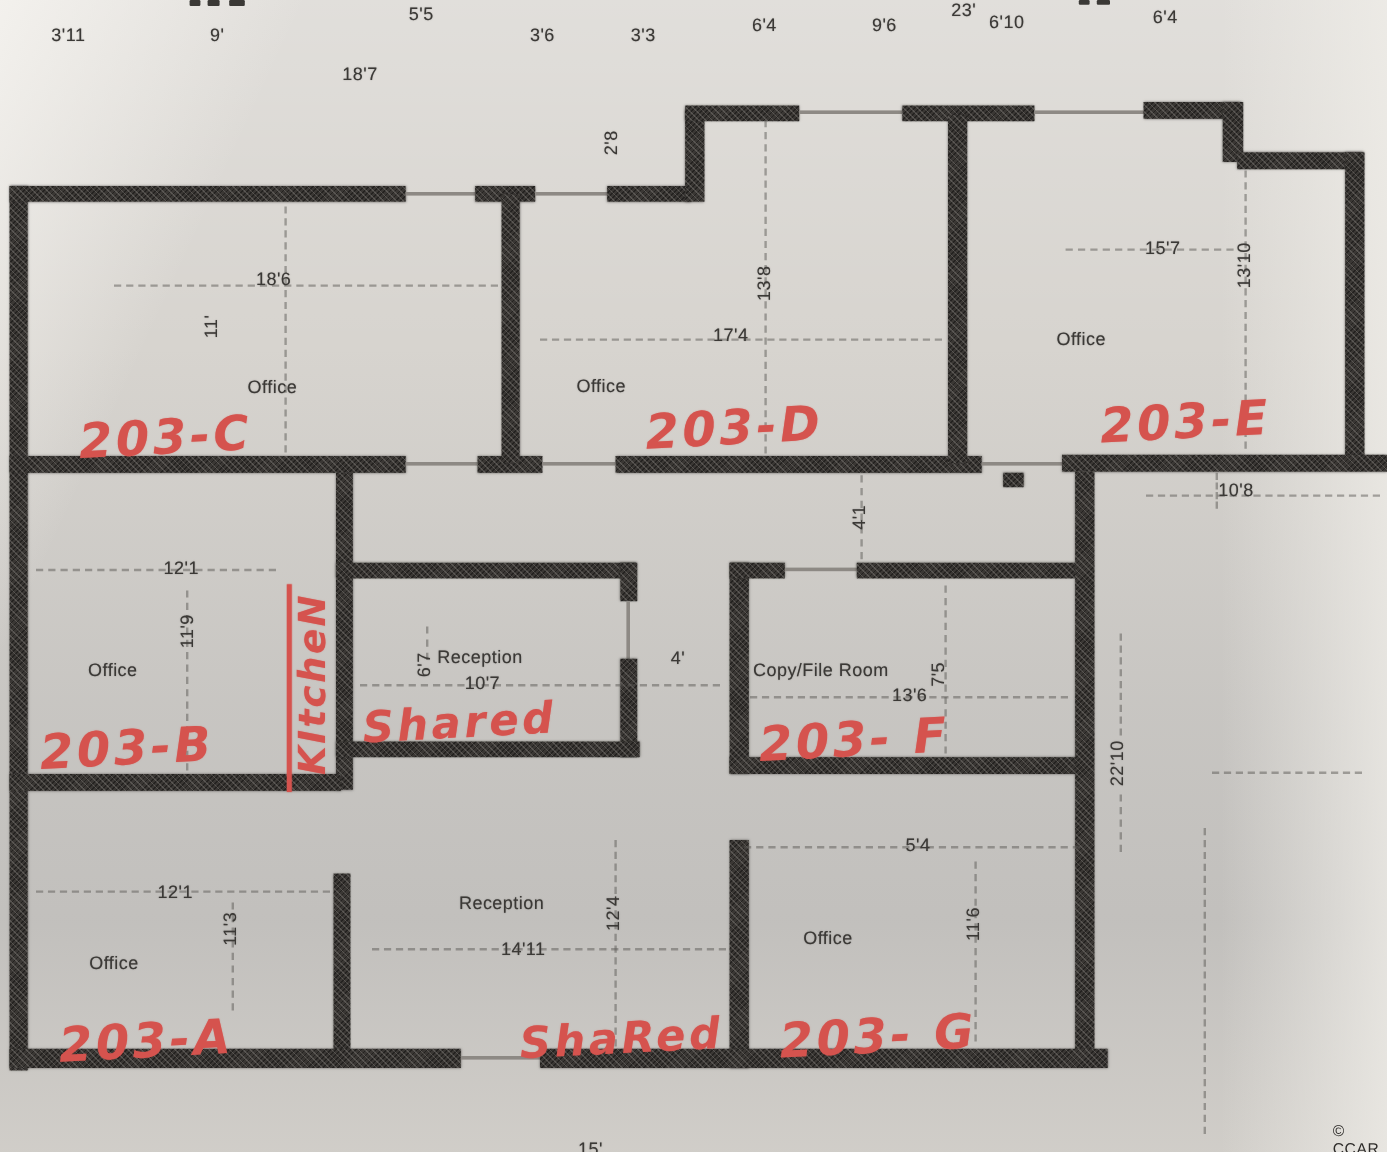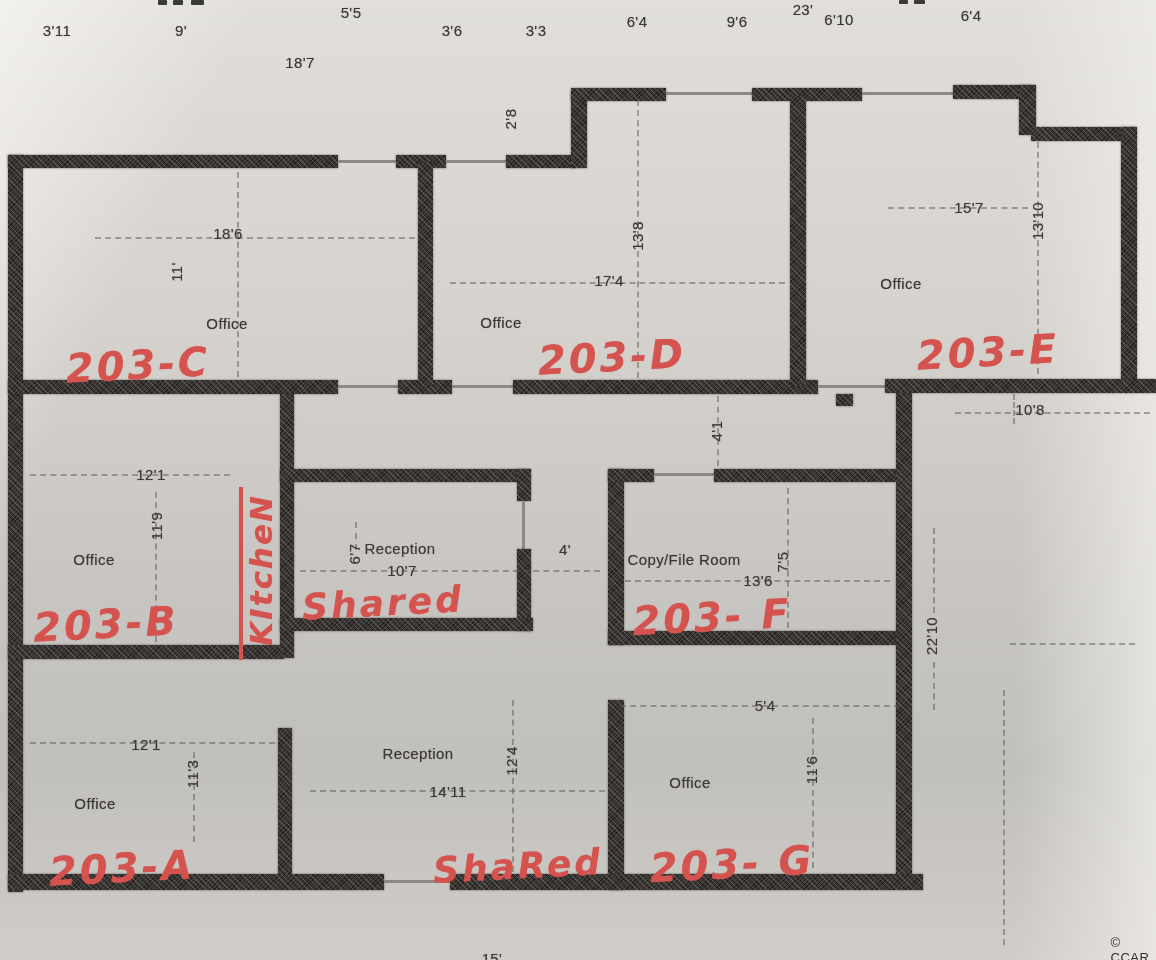--- a/index.html
+++ b/index.html
@@ -179,21 +179,21 @@
   <span class="lab vlab" style="left:782px;top:562px">7'5</span>
   <span class="red" style="left:712px;top:617px">203- F</span>
   <span class="lab vlab" style="left:931px;top:636px">22'10</span>
 
   <span class="lab" style="left:146px;top:744px">12'1</span>
   <span class="lab vlab" style="left:192px;top:774px">11'3</span>
   <span class="lab" style="left:95px;top:803px">Office</span>
   <span class="red" style="left:122px;top:868px">203-A</span>
 
   <span class="lab" style="left:418px;top:753px">Reception</span>
-  <span class="lab" style="left:448px;top:791px">14'11</span>
+  <span class="lab" style="left:436px;top:791px">14'11</span>
   <span class="lab vlab" style="left:511px;top:761px">12'4</span>
   <span class="red small" style="left:518px;top:866px">ShaRed</span>
 
   <span class="lab" style="left:765px;top:705px">5'4</span>
   <span class="lab vlab" style="left:811px;top:770px">11'6</span>
   <span class="lab" style="left:690px;top:782px">Office</span>
   <span class="red" style="left:732px;top:864px">203- G</span>
 
   <span class="lab" style="left:492px;top:958px">15'</span>
   <span class="copyright" style="left:1130px;top:950px">© CCAR</span>

